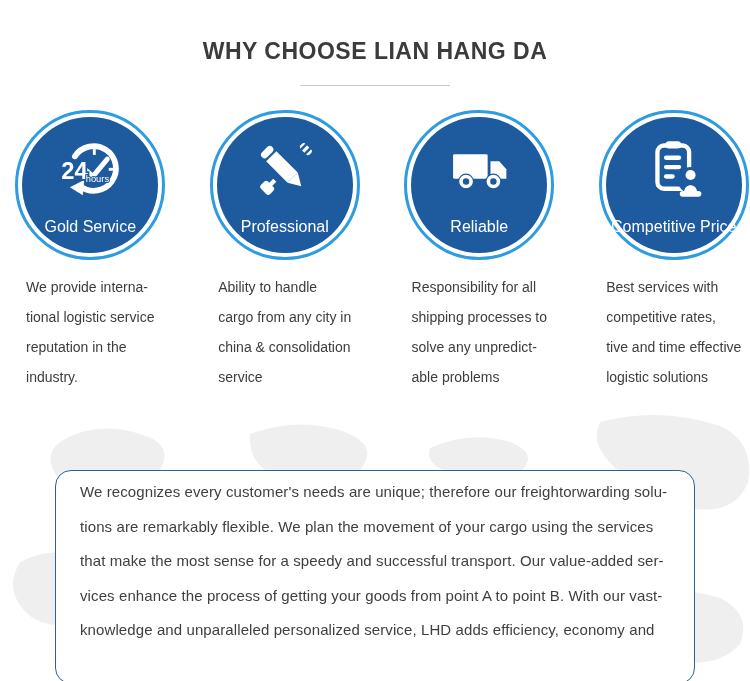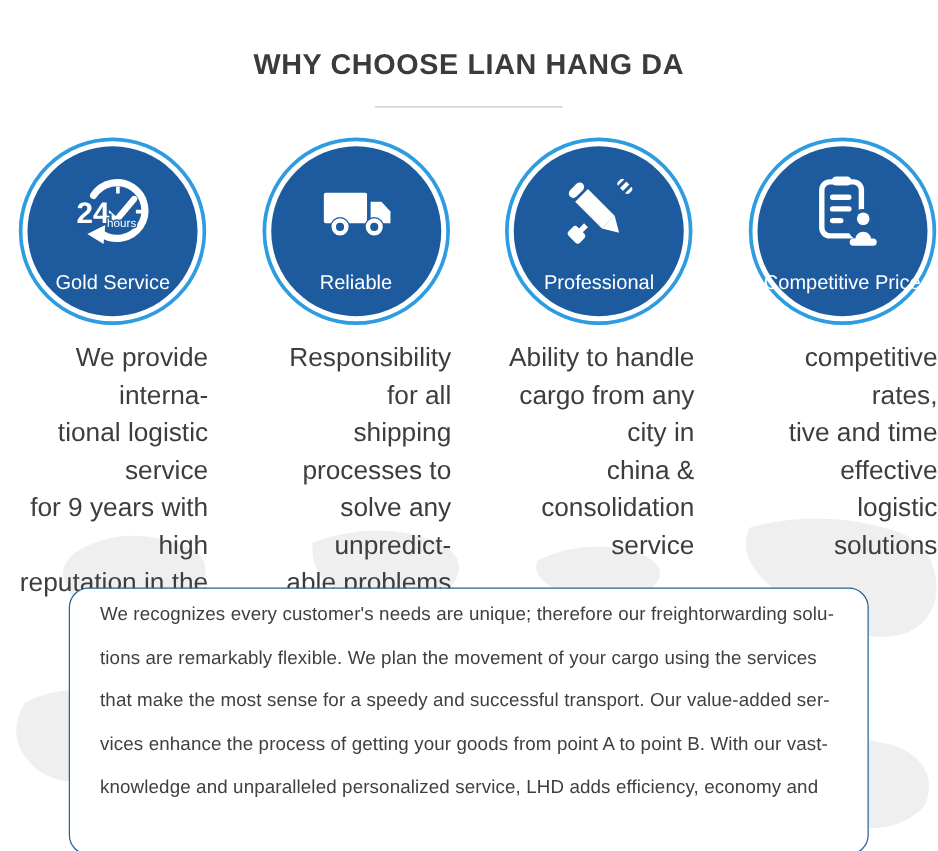--- a/index.html
+++ b/index.html
@@ -54,22 +54,22 @@
   .circle-icon { width: 72px; height: 72px; margin-top: 8px; flex: 0 0 auto; }
   .circle-label {
     color: #ffffff;
     font-size: 16px;
     white-space: nowrap;
     margin-top: 12px;
     padding-bottom: 8px;
   }
   .feature-desc {
     margin-top: 12px;
-    text-align: right;
-    font-size: 21px;
+    text-align: left;
+    font-size: 14px;
     line-height: 30px;
     color: #3d3d3d;
   }
 
   
   .watermark {
     position: absolute; left: 0; top: 412px;
     width: 750px; height: 269px;
     z-index: 0; pointer-events: none;
   }
@@ -128,45 +128,22 @@
           <polyline points="44,50 54,59 74,35" fill="none" stroke="#ffffff" stroke-width="7" stroke-linecap="round" stroke-linejoin="round"></polyline>
           <text x="10" y="62" font-size="33" font-weight="bold" fill="#ffffff" stroke="#1d5a9e" stroke-width="5" paint-order="stroke" font-family="Liberation Sans, sans-serif">24</text>
           <text x="44" y="66" font-size="13" fill="#ffffff" stroke="#1d5a9e" stroke-width="3" paint-order="stroke" font-family="Liberation Sans, sans-serif">hours</text>
         </svg>
         <div class="circle-label">Gold Service</div>
       </div>
     </div>
     <div class="feature-desc">
         <div class="line">We provide interna-</div>
         <div class="line">tional logistic service</div>
-        <div class="line">for 9 years with high</div>
         <div class="line">reputation in the</div>
         <div class="line">industry.</div>
-      </div>
-  </div>
-
-  <div class="feature">
-    <div class="circle-outer">
-      <div class="circle-inner">
-        <svg class="circle-icon" viewBox="0 0 100 100" xmlns="http://www.w3.org/2000/svg">
-          <rect x="14" y="28" width="48" height="34" rx="2" fill="#ffffff"></rect>
-          <path d="M66,38 h12 l10,11 v13 h-22 z" fill="#ffffff"></path>
-          <circle cx="32" cy="66" r="11" fill="#1d5a9e"></circle>
-          <circle cx="32" cy="66" r="7" fill="none" stroke="#ffffff" stroke-width="5"></circle>
-          <circle cx="70" cy="66" r="11" fill="#1d5a9e"></circle>
-          <circle cx="70" cy="66" r="7" fill="none" stroke="#ffffff" stroke-width="5"></circle>
-        </svg>
-        <div class="circle-label">Reliable</div>
-      </div>
-    </div>
-    <div class="feature-desc">
-        <div class="line">Responsibility for all</div>
-        <div class="line">shipping processes to</div>
-        <div class="line">solve any unpredict-</div>
-        <div class="line">able problems</div>
       </div>
   </div>
 
   <div class="feature">
     <div class="circle-outer">
       <div class="circle-inner">
         <svg class="circle-icon" viewBox="0 0 100 100" xmlns="http://www.w3.org/2000/svg">
           <g transform="rotate(45 50 50)" fill="#ffffff">
             <rect x="41" y="4" width="18" height="10" rx="4"></rect>
             <rect x="44" y="2" width="3.5" height="14" fill="#1d5a9e"></rect>
@@ -188,34 +165,57 @@
         <div class="line">cargo from any city in</div>
         <div class="line">china &amp; consolidation</div>
         <div class="line">service</div>
       </div>
   </div>
 
   <div class="feature">
     <div class="circle-outer">
       <div class="circle-inner">
         <svg class="circle-icon" viewBox="0 0 100 100" xmlns="http://www.w3.org/2000/svg">
+          <rect x="14" y="28" width="48" height="34" rx="2" fill="#ffffff"></rect>
+          <path d="M66,38 h12 l10,11 v13 h-22 z" fill="#ffffff"></path>
+          <circle cx="32" cy="66" r="11" fill="#1d5a9e"></circle>
+          <circle cx="32" cy="66" r="7" fill="none" stroke="#ffffff" stroke-width="5"></circle>
+          <circle cx="70" cy="66" r="11" fill="#1d5a9e"></circle>
+          <circle cx="70" cy="66" r="7" fill="none" stroke="#ffffff" stroke-width="5"></circle>
+        </svg>
+        <div class="circle-label">Reliable</div>
+      </div>
+    </div>
+    <div class="feature-desc">
+        <div class="line">Responsibility for all</div>
+        <div class="line">shipping processes to</div>
+        <div class="line">solve any unpredict-</div>
+        <div class="line">able problems</div>
+      </div>
+  </div>
+
+  <div class="feature">
+    <div class="circle-outer">
+      <div class="circle-inner">
+        <svg class="circle-icon" viewBox="0 0 100 100" xmlns="http://www.w3.org/2000/svg">
           <rect x="27" y="16" width="44" height="60" rx="9" fill="none" stroke="#ffffff" stroke-width="6"></rect>
           <rect x="38" y="10" width="22" height="10" rx="5" fill="#ffffff"></rect>
           <rect x="36" y="30" width="24" height="6" rx="3" fill="#ffffff"></rect>
           <rect x="36" y="43" width="24" height="6" rx="3" fill="#ffffff"></rect>
           <rect x="36" y="56" width="15" height="6" rx="3" fill="#ffffff"></rect>
           <circle cx="73" cy="64" r="18" fill="#1d5a9e"></circle>
           <circle cx="73" cy="57" r="7" fill="#ffffff"></circle>
           <path d="M64,81 C64,68 82,68 82,81 Z" fill="#ffffff"></path>
           <rect x="58" y="79" width="30" height="8" rx="4" fill="#ffffff"></rect>
         </svg>
         <div class="circle-label">Competitive Price</div>
       </div>
     </div>
     <div class="feature-desc">
+        <div class="line">Best services with</div>
         <div class="line">competitive rates,</div>
         <div class="line">tive and time effective</div>
         <div class="line">logistic solutions</div>
       </div>
   </div>
 
 </div>
 
 <div class="summary-box">
   <div>

